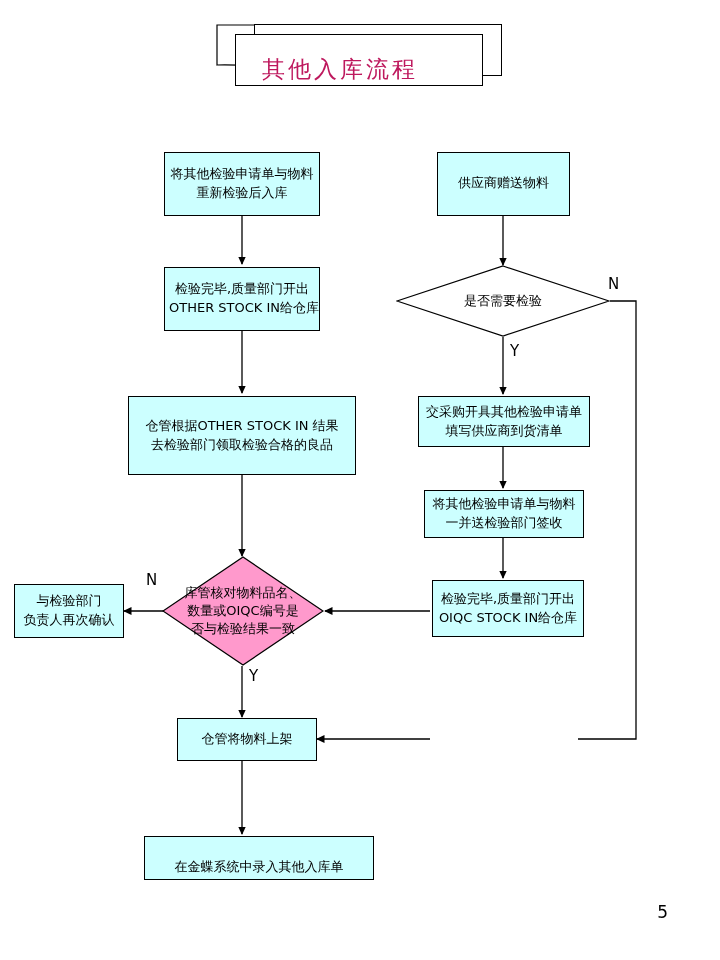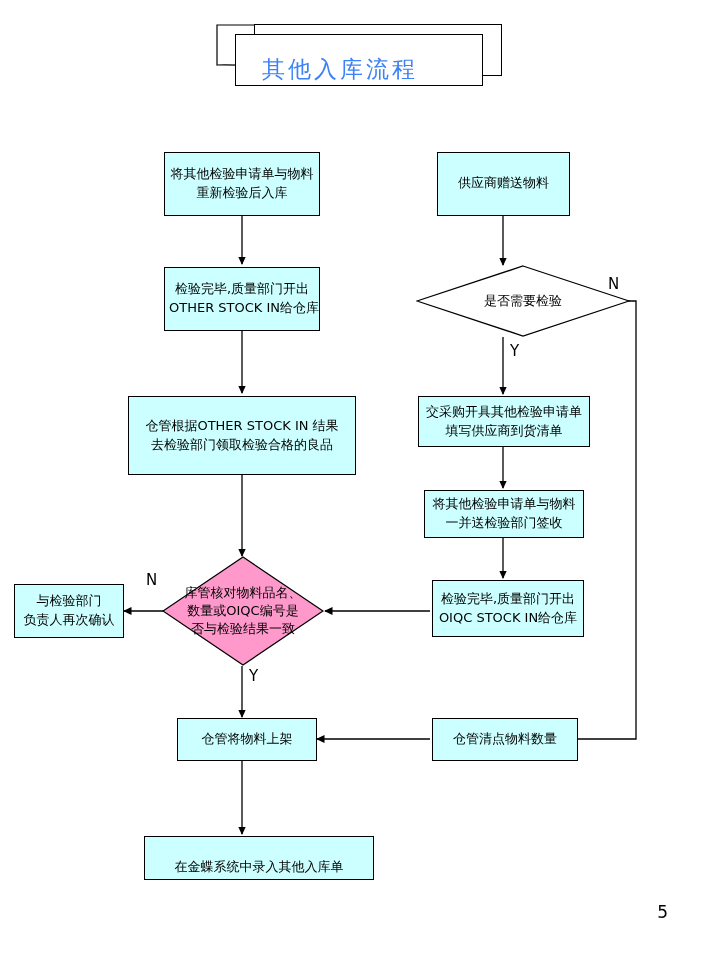--- a/index.html
+++ b/index.html
@@ -44,21 +44,21 @@
     position: absolute;
     left: 0px;
     top: 21px;
     width: 248px;
     height: 48px;
     display: flex;
     align-items: center;
     justify-content: center;
     font-size: 23px;
     letter-spacing: 3px;
-    color: #3b82f6;
+    color: #be185d;
     white-space: nowrap;
   }
 
   
   .node {
     position: absolute;
     box-sizing: border-box;
     display: flex;
     align-items: center;
     justify-content: center;
@@ -227,21 +227,21 @@
       <div>在金蝶系统中录入其他入库单</div>
     </div>
   </div>
 
   <div class="node process" style="left:437px; top:152px; width:133px; height:64px;font-family:Liberation Mono, monospace;">
     <div class="lines">
       <div>供应商赠送物料</div>
     </div>
   </div>
 
-  <div class="diamond-wrap" style="left:416px; top:265px; width:214px; height:72px;">
+  <div class="diamond-wrap" style="left:396px; top:265px; width:214px; height:72px;">
     <svg width="214" height="72" viewBox="0 0 214 72">
       <polygon points="107,1 213,36 107,71 1,36" fill="#ffffff" stroke="#000000" stroke-width="1.3"></polygon>
     </svg>
     <div class="diamond-label">
       <div>
         <div>是否需要检验</div>
       </div>
     </div>
   </div>
 
@@ -259,21 +259,16 @@
     </div>
   </div>
 
   <div class="node process" style="left:432px; top:580px; width:152px; height:57px;">
     <div class="lines">
       <div>检验完毕,质量部门开出</div>
       <div>OIQC STOCK IN给仓库</div>
     </div>
   </div>
 
-  <div class="node process" style="left:432px; top:718px; width:146px; height:43px;">
-    <div class="lines">
-      <div>仓管清点物料数量</div>
-    </div>
-  </div>
 
   <div class="page-number">5</div>
 
 </div>
 
 </body></html>

